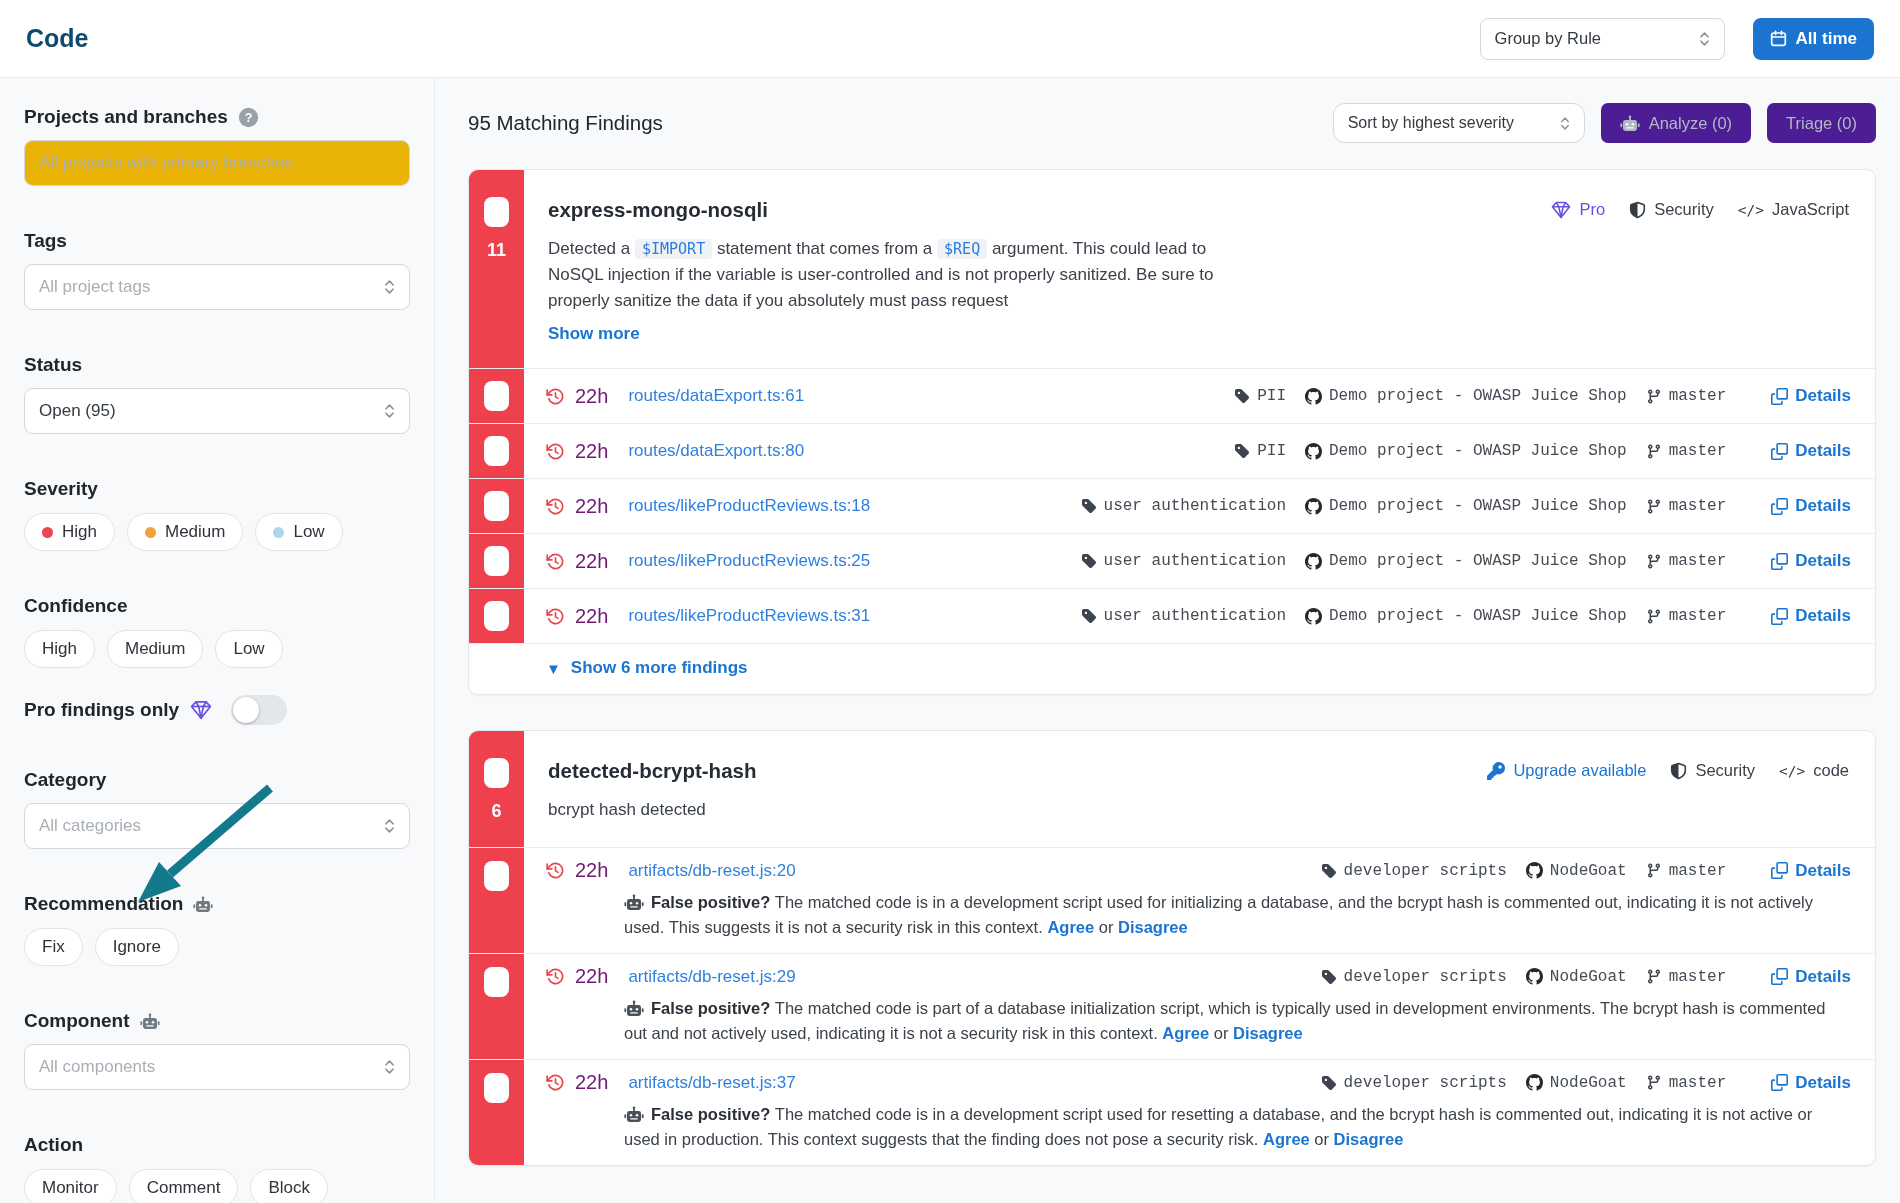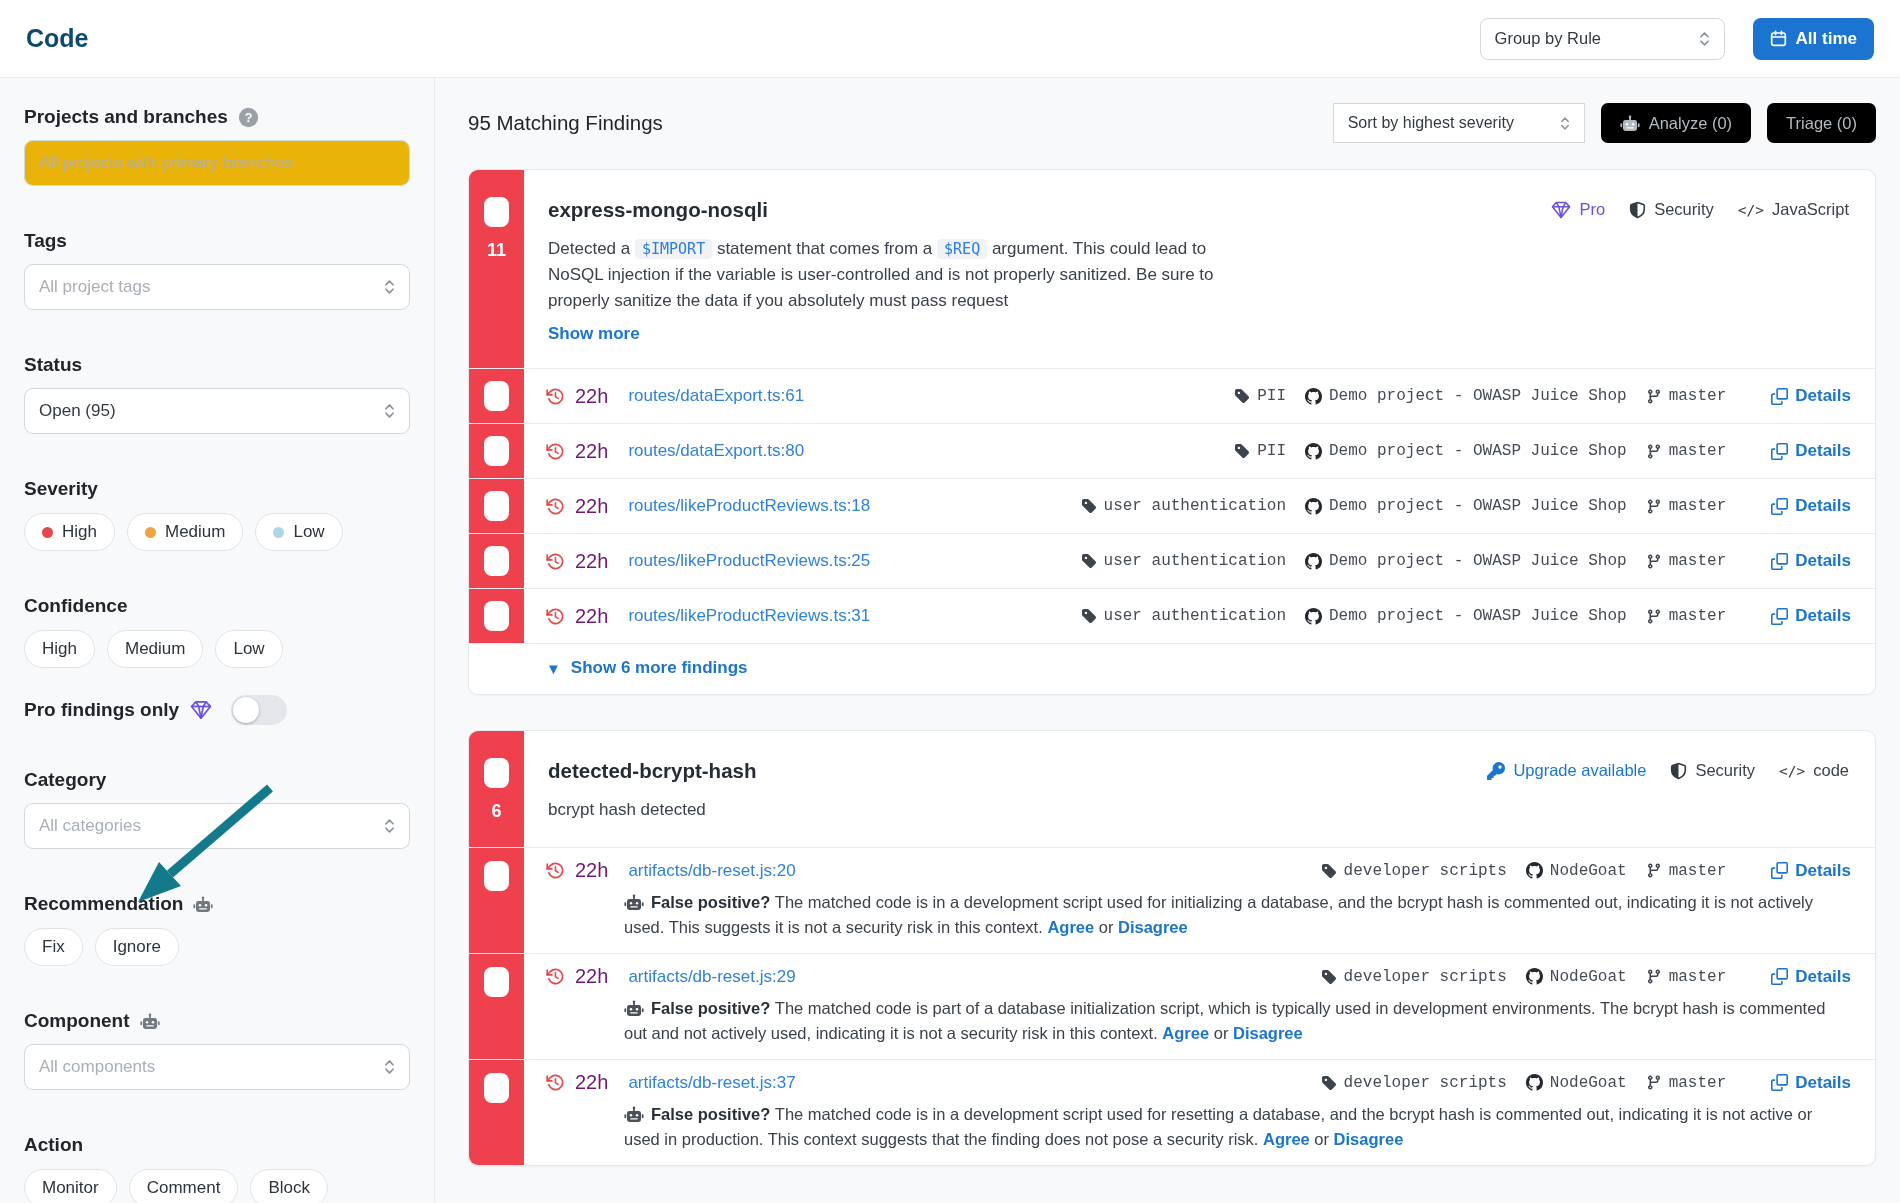--- a/index.html
+++ b/index.html
@@ -50,22 +50,22 @@
   .toggle { width:56px; height:30px; border-radius:999px; background:#e3e6ea; position:relative; cursor:pointer; margin-left:8px; }
   .toggle .knob { position:absolute; left:2px; top:2px; width:26px; height:26px; border-radius:50%;
     background:#fff; box-shadow:0 1px 3px rgba(0,0,0,.28); }
   .annot { position:absolute; left:118px; top:700px; pointer-events:none; }
 
   
   .main { flex:1; padding:25px 24px 0 33px; overflow:hidden; }
   .toolbar { display:flex; align-items:center; margin-bottom:26px; }
   .findings-count { font-size:20.5px; font-weight:500; color:#21262c; margin:0; }
   .toolbar-right { margin-left:auto; display:flex; gap:16px; align-items:center; }
-  .sortsel { height:40px; width:252px; border-radius:0; font-size:16px; }
-  .btn-disabled { background:#000000; color:#b2b9c0; font-size:16.5px; font-weight:500; height:40px;
+  .sortsel { height:40px; width:252px; border-radius:12px; font-size:16px; }
+  .btn-disabled { background:#4c1d95; color:#b2b9c0; font-size:16.5px; font-weight:500; height:40px;
     border-radius:7px; display:flex; align-items:center; gap:9px; padding:0 19px; border:none; cursor:default; }
 
   
   .card { background:#fff; border:1px solid #e4e7eb; border-radius:10px; margin-bottom:35px;
     overflow:hidden; box-shadow:0 1px 2px rgba(16,24,32,.04); }
   .c-row { display:flex; }
   .c-row + .c-row, .c-footer { border-top:1px solid #e9edf0; }
   .strip { width:55px; background:#ee414d; flex-shrink:0; display:flex; flex-direction:column; align-items:center; }
   .strip.center { justify-content:center; }
   .h-strip { padding-top:27px; }

